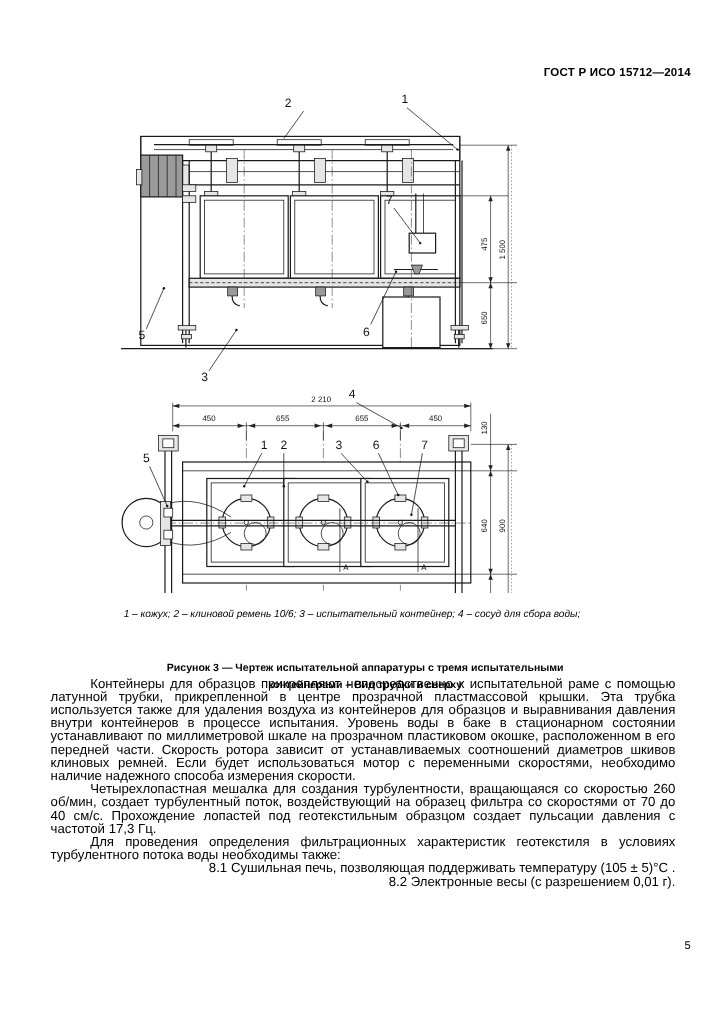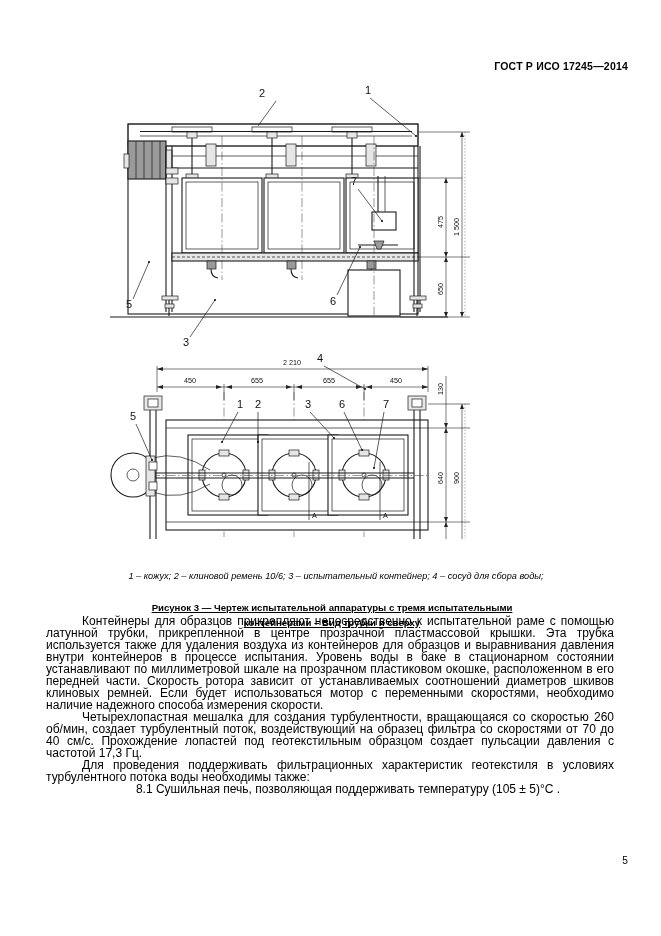--- a/index.html
+++ b/index.html
@@ -35,56 +35,54 @@
     left: 0;
     width: 661px;
     height: 455px;
   }
   .figure svg { display: block; }
 
   
   .fig-legend {
     position: absolute;
     top: 551px;
-    left: 56px;
+    left: 40px;
     width: 560px;
     text-align: center;
     font-size: 9.2px;
     font-style: italic;
     line-height: 14px;
-    margin-top: 18px;
   }
   .fig-caption {
     position: absolute;
     top: 601px;
     left: 62px;
     width: 540px;
     text-align: center;
     font-size: 9.6px;
     font-weight: bold;
     line-height: 14.5px;
-    text-decoration: underline;
   }
 
   
   .body-text {
     position: absolute;
     top: 615px;
     left: 46px;
     width: 568px;
     font-size: 12px;
     line-height: 12px;
   }
   .body-text p {
     margin: 0;
     text-align: justify;
     text-justify: inter-word;
     text-indent: 36px;
   }
-  .body-text p.item { text-indent: 36px; text-align: center; }
+  .body-text p.item { text-indent: 36px; text-align: right; }
   .body-text p + p { margin-top: 0; }
 
   
   .page-number {
     position: absolute;
     top: 855px;
     right: 33px;
     font-size: 10.2px;
   }
 
@@ -98,21 +96,21 @@
   .dot-line { stroke: #666; stroke-width: 0.55; fill: none; stroke-dasharray: 1.4 1.8; }
   .fill-md { fill: #e6e6e6; }
   .fill-dk { fill: #9a9a9a; }
   .fill-w  { fill: #ffffff; }
   .dimtext { font-family: "Liberation Sans", sans-serif; font-size: 7.2px; fill: #111; }
   .calltext{ font-family: "Liberation Sans", sans-serif; font-size: 11px; fill: #111; }
 </style>
 </head>
 <body>
 
-<div class="doc-header">ГОСТ Р ИСО 17245—2014</div>
+<div class="doc-header">ГОСТ Р ИСО 15712—2014</div>
 
 <div class="figure">
 <svg width="661" height="455" viewBox="0 0 661 455" xmlns="http://www.w3.org/2000/svg">
 
   <g>
 
     <rect x="128" y="40" class="ln thin fill-w" width="290" height="22"></rect>
     <rect x="128" y="40" class="ln med" width="290" height="190" fill="none"></rect>
 
     <line x1="140" y1="47.5" x2="412" y2="47.5" class="ln med"></line>
@@ -436,17 +434,18 @@
 </div>
 
 <div class="fig-caption">
   <div>Рисунок 3 — Чертеж испытательной аппаратуры с тремя испытательными</div>
   <div>контейнерами – Вид трубки и сверху</div>
 </div>
 
 <div class="body-text">
   <p>Контейнеры для образцов прикрепляют непосредственно к испытательной раме с помощью латунной трубки, прикрепленной в центре прозрачной пластмассовой крышки. Эта трубка используется также для удаления воздуха из контейнеров для образцов и выравнивания давления внутри контейнеров в процессе испытания. Уровень воды в баке в стационарном состоянии устанавливают по миллиметровой шкале на прозрачном пластиковом окошке, расположенном в его передней части. Скорость ротора зависит от устанавливаемых соотношений диаметров шкивов клиновых ремней. Если будет использоваться мотор с переменными скоростями, необходимо наличие надежного способа измерения скорости.</p>
   <p>Четырехлопастная мешалка для создания турбулентности, вращающаяся со скоростью 260 об/мин, создает турбулентный поток, воздействующий на образец фильтра со скоростями от 70 до 40 см/с. Прохождение лопастей под геотекстильным образцом создает пульсации давления  с частотой 17,3 Гц.</p>
-  <p>Для проведения поддерживать фильтрационных характеристик геотекстиля в условиях турбулентного потока воды необходимы также:</p>
+  <p>Для проведения определения фильтрационных характеристик геотекстиля в условиях турбулентного потока воды необходимы также:</p>
   <p class="item">8.1 Сушильная печь, позволяющая поддерживать температуру (105 ± 5)°С .</p>
+  <p class="item">8.2 Электронные весы (с разрешением 0,01 г).</p>
 </div>
 
 <div class="page-number">5</div>
 
 </body></html>

